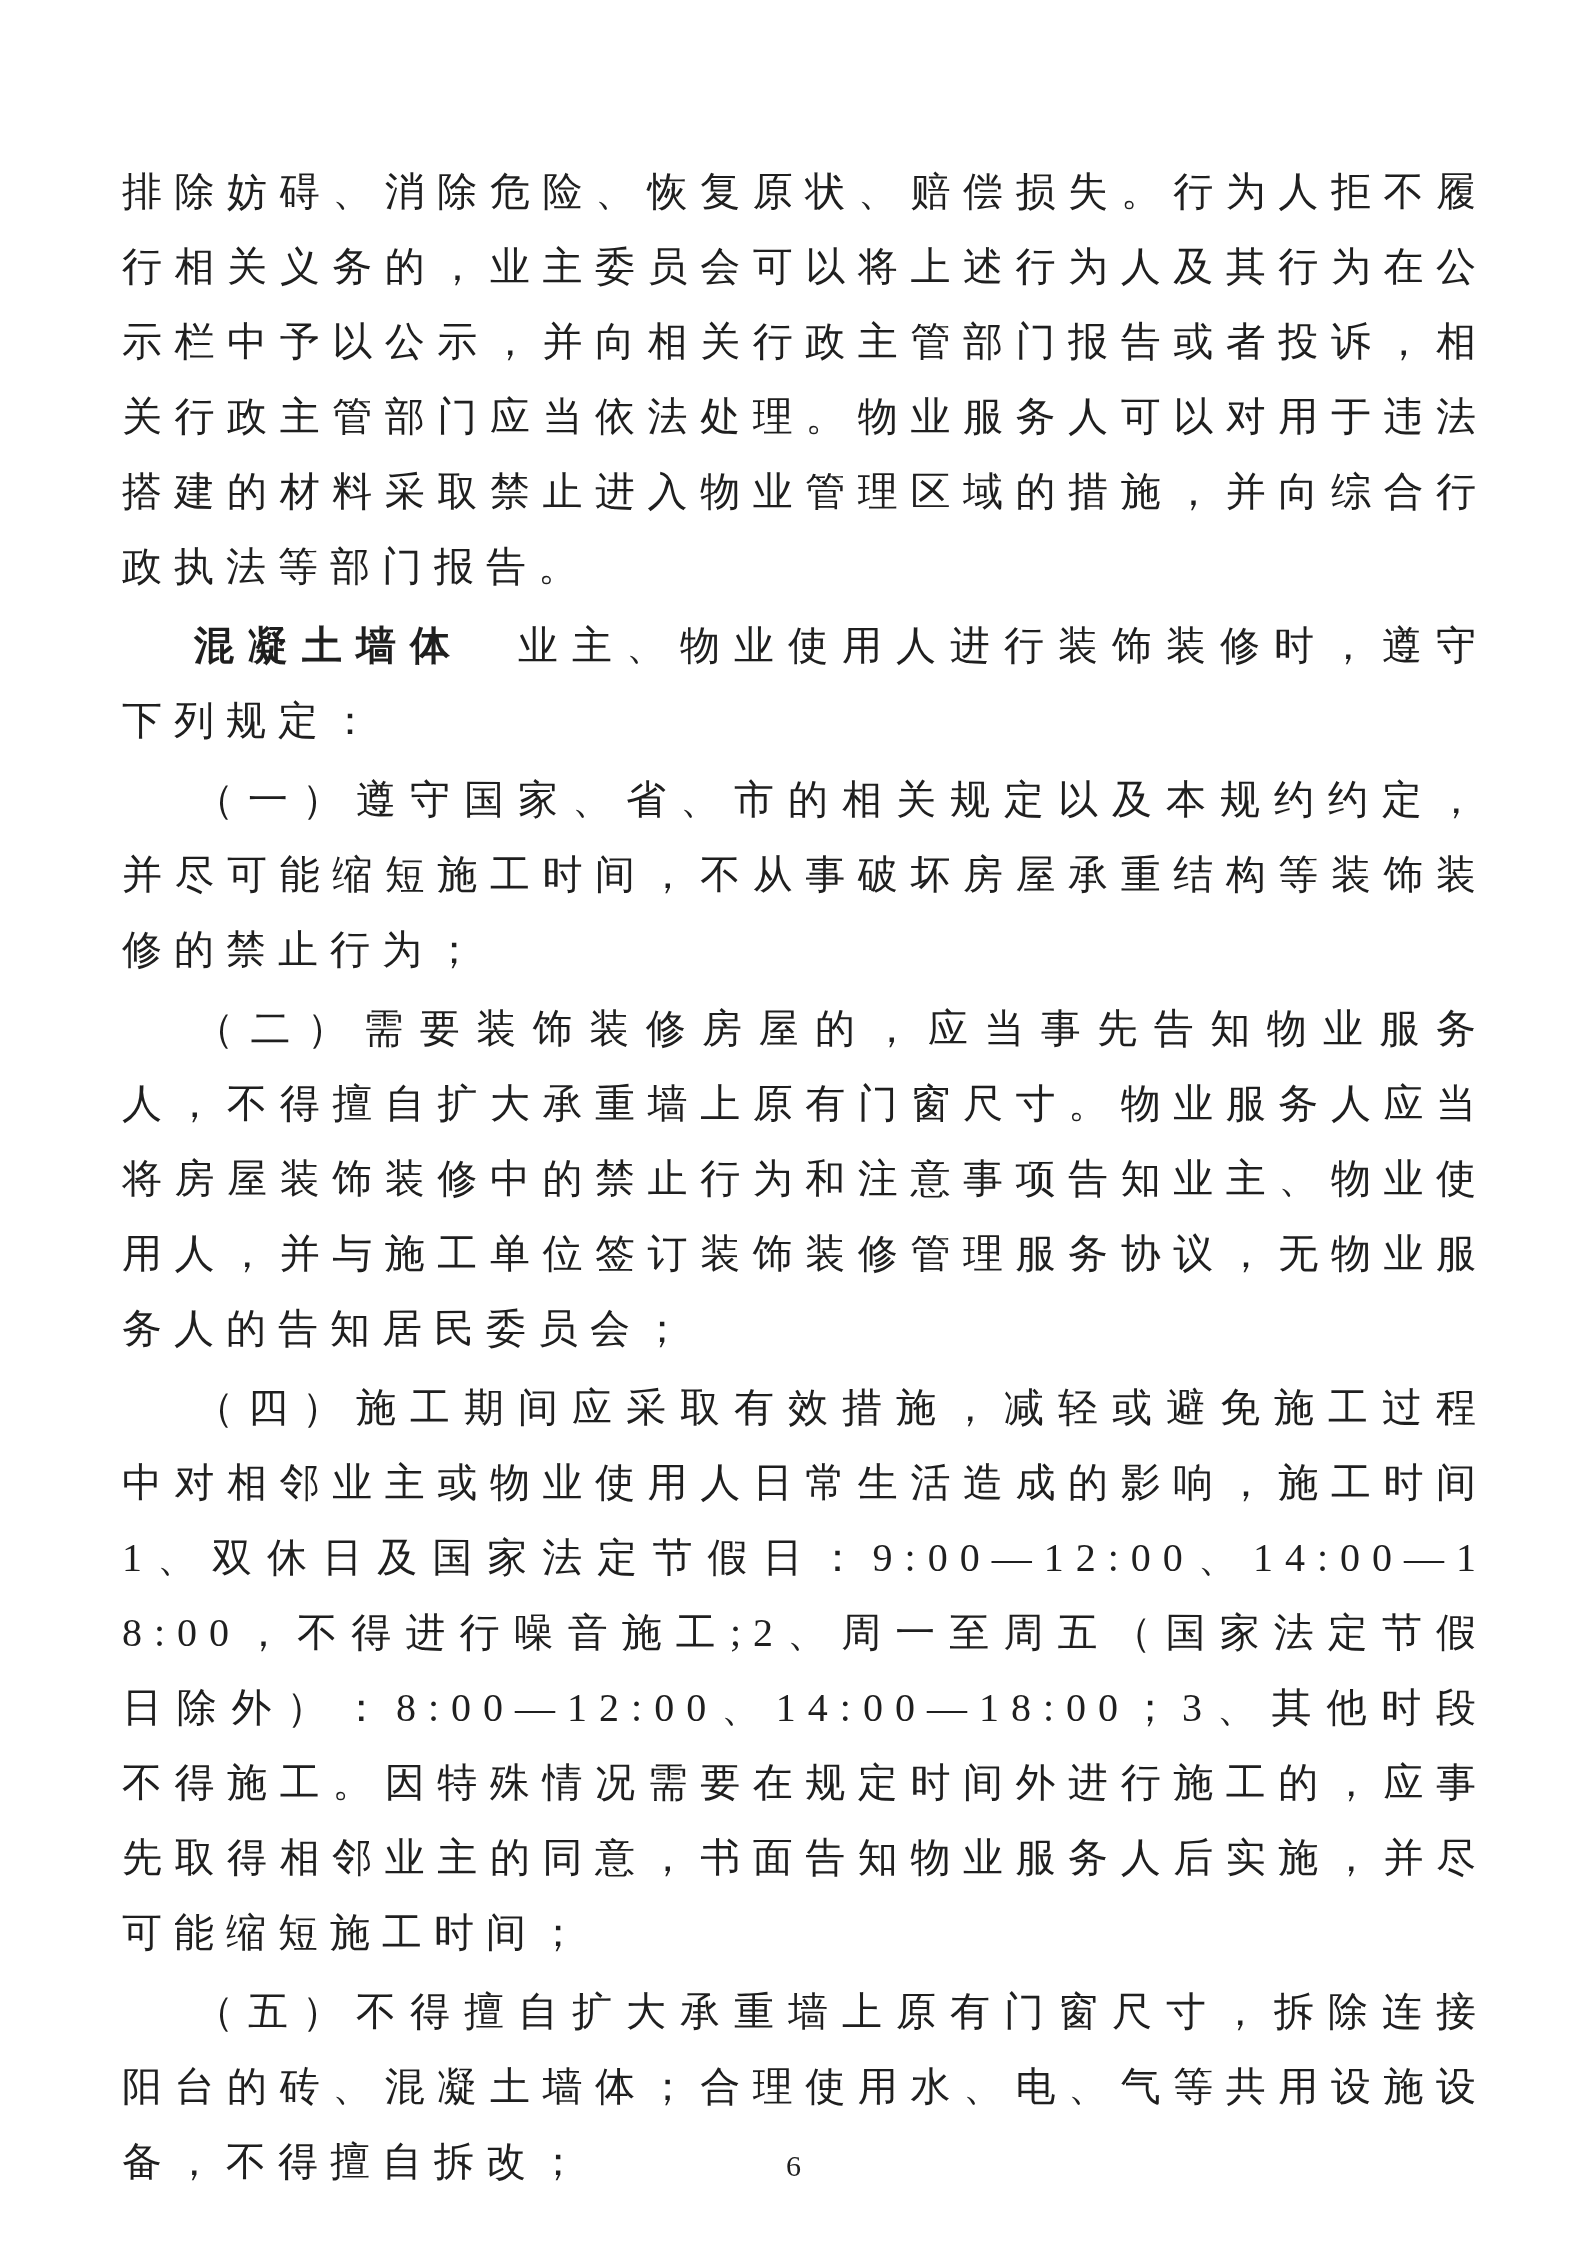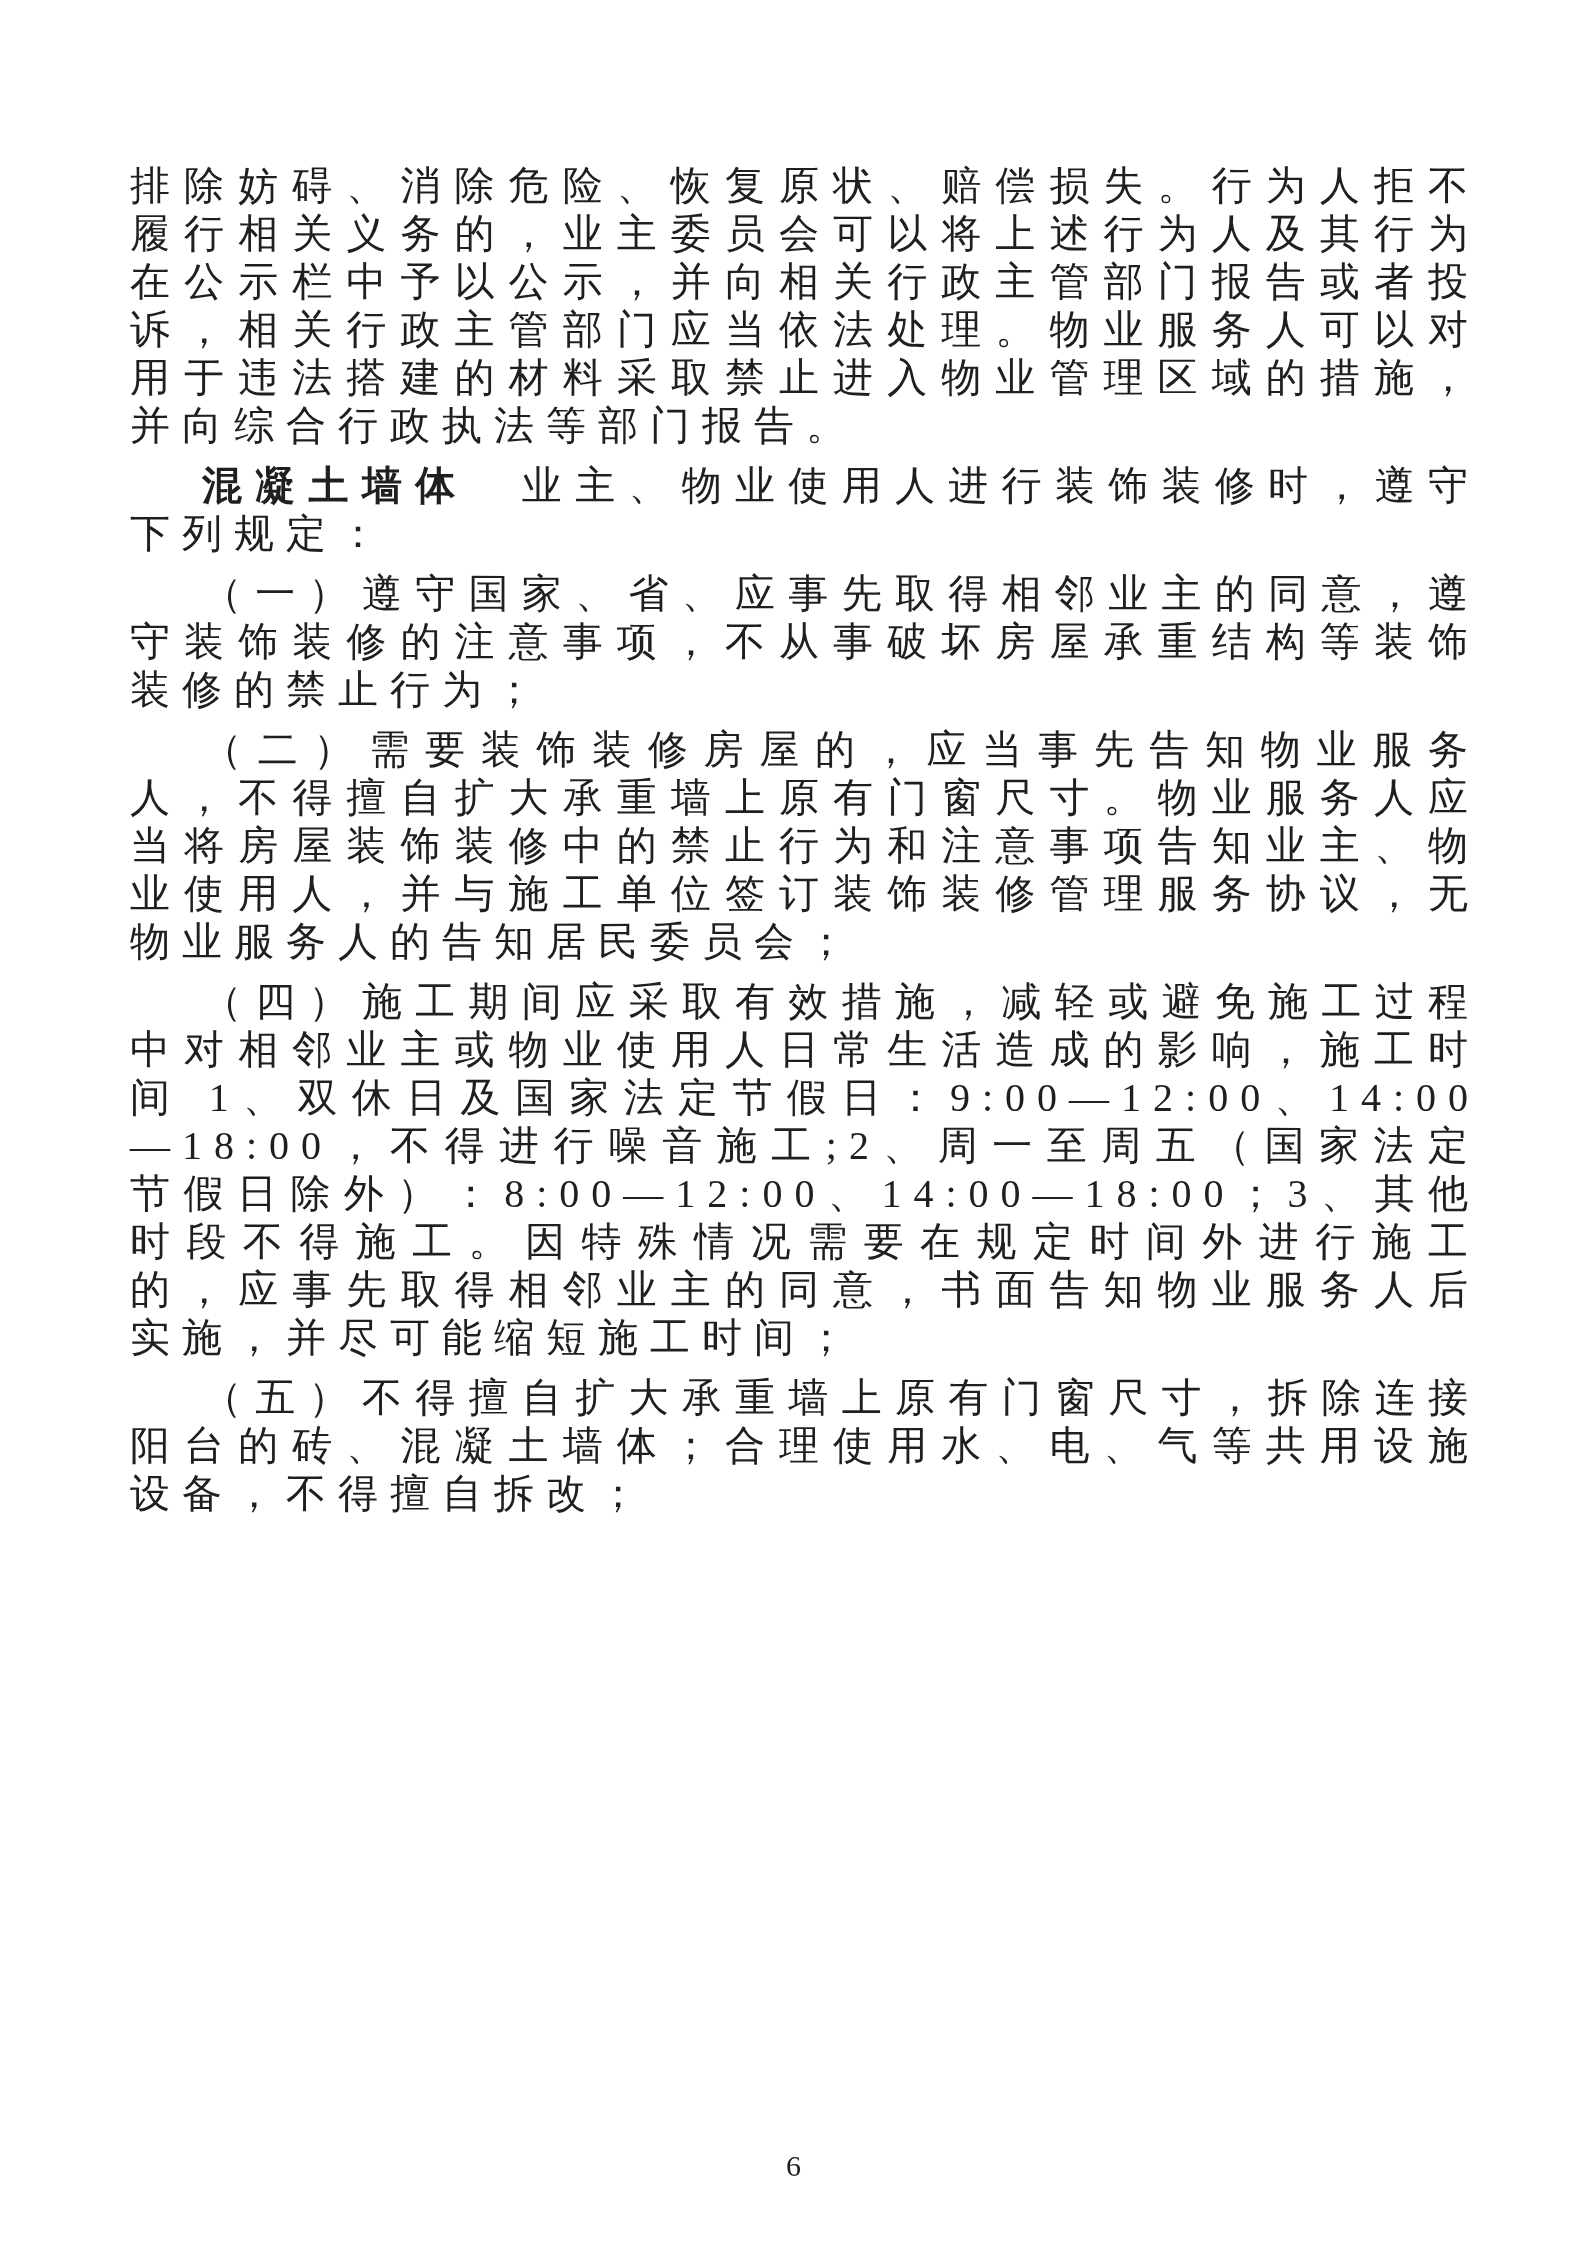--- a/index.html
+++ b/index.html
@@ -13,23 +13,23 @@
     height: 2245px;
     margin: 0 auto;
     background: #ffffff;
     box-sizing: border-box;
     padding: 150px 95px 0 118px;
     font-family: "Liberation Serif", "DejaVu Serif", serif;
     color: #1f1f1f;
     overflow: hidden;
   }
   .body-text {
-    margin: 12px;
+    margin: 4px;
     font-size: 40px;
-    line-height: 48px;
+    line-height: 75px;
     letter-spacing: 12px;
     text-align: justify;
     text-justify: inter-character;
     word-break: break-all;
   }
   .indent {
     text-indent: 72px;
   }
   .lead-bold {
     font-weight: bold;
@@ -47,21 +47,21 @@
 </style>
 </head>
 <body>
 
 <div class="page">
 
   <p class="body-text">排除妨碍、消除危险、恢复原状、赔偿损失。行为人拒不履行相关义务的，业主委员会可以将上述行为人及其行为在公示栏中予以公示，并向相关行政主管部门报告或者投诉，相关行政主管部门应当依法处理。物业服务人可以对用于违法搭建的材料采取禁止进入物业管理区域的措施，并向综合行政执法等部门报告。</p>
 
   <p class="body-text indent"><span class="lead-bold">混凝土墙体</span><span>　业主、物业使用人进行装饰装修时，遵守下列规定：</span></p>
 
-  <p class="body-text indent">（一）遵守国家、省、应事先取得相邻业主的同意，遵守装饰装修的注意事项，不从事破坏房屋承重结构等装饰装修的禁止行为；</p>
+  <p class="body-text indent">（一）遵守国家、省、市的相关规定以及本规约约定，并尽可能缩短施工时间，不从事破坏房屋承重结构等装饰装修的禁止行为；</p>
 
   <p class="body-text indent">（二）需要装饰装修房屋的，应当事先告知物业服务人，不得擅自扩大承重墙上原有门窗尺寸。物业服务人应当将房屋装饰装修中的禁止行为和注意事项告知业主、物业使用人，并与施工单位签订装饰装修管理服务协议，无物业服务人的告知居民委员会；</p>
 
 
   <p class="body-text indent">（四）施工期间应采取有效措施，减轻或避免施工过程中对相邻业主或物业使用人日常生活造成的影响，施工时间 1、双休日及国家法定节假日：9:00—12:00、14:00—18:00，不得进行噪音施工;2、周一至周五（国家法定节假日除外）：8:00—12:00、14:00—18:00；3、其他时段不得施工。因特殊情况需要在规定时间外进行施工的，应事先取得相邻业主的同意，书面告知物业服务人后实施，并尽可能缩短施工时间；</p>
 
   <p class="body-text indent">（五）不得擅自扩大承重墙上原有门窗尺寸，拆除连接阳台的砖、混凝土墙体；合理使用水、电、气等共用设施设备，不得擅自拆改；</p>
 
   <div class="page-number">6</div>
 

